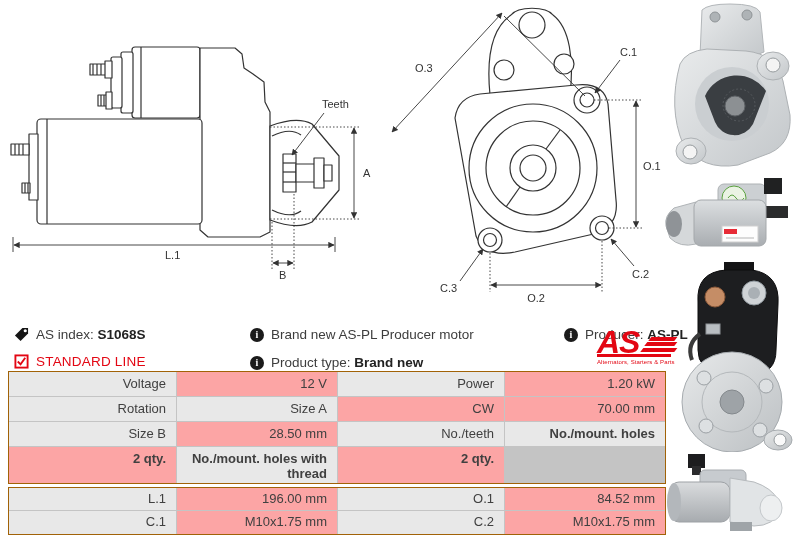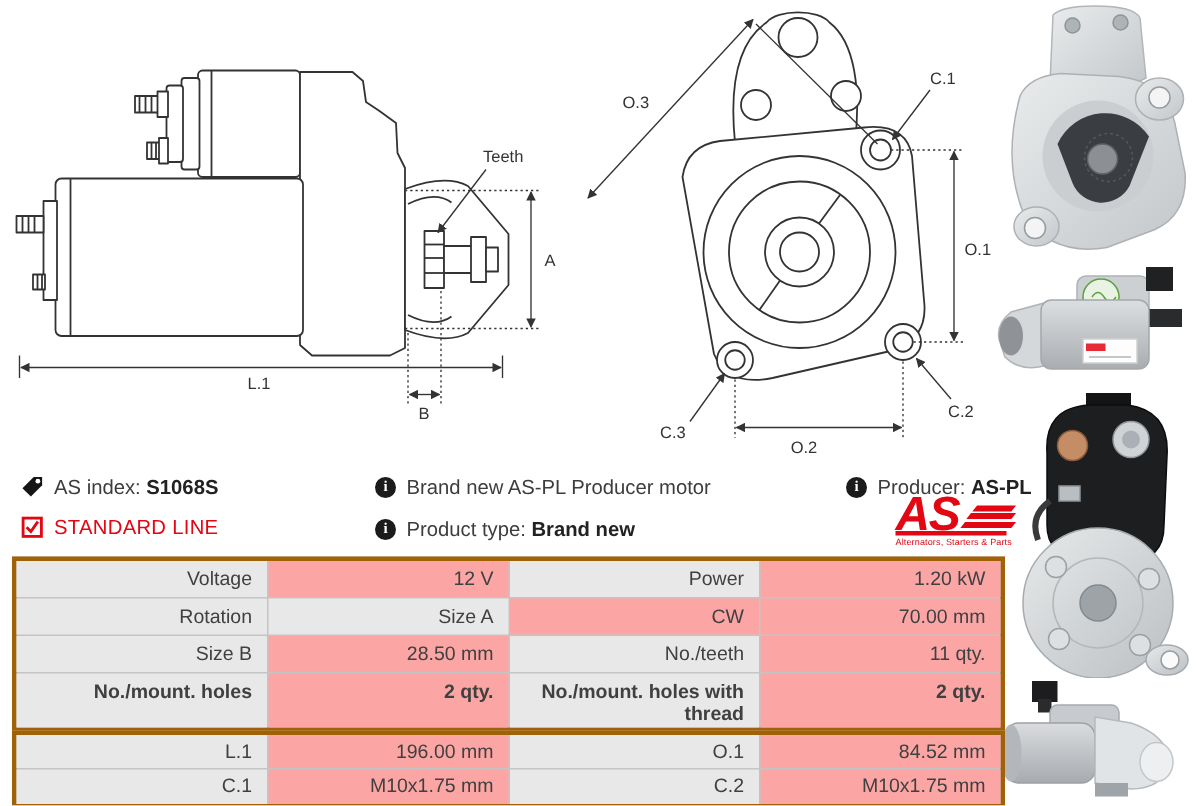--- a/index.html
+++ b/index.html
@@ -1,21 +1,21 @@
 <!DOCTYPE html>
 <html><head>
 <meta charset="utf-8">
 <style>
   html,body { margin:0; padding:0; background:#fff; }
   #page { position:relative; width:800px; height:537px; background:#fff; overflow:hidden;
           font-family:"Liberation Sans", sans-serif; color:#3d3d3d; }
   .abs { position:absolute; }
 
   
-  .info-item { position:absolute; display:flex; align-items:center; gap:7px; font-size:13.5px; color:#3d3d3d; white-space:nowrap; }
+  .info-item { position:absolute; display:flex; align-items:center; gap:7px; font-size:13.5px; color:#3d3d3d; white-space:nowrap;margin-top:10px; }
   .info-item b { font-weight:700; color:#222; }
   .std-line { color:#e30613; font-weight:400; letter-spacing:.2px; }
   .info-icon { width:14px; height:14px; border-radius:50%; background:#1b1b1b; color:#fff;
                font-size:10px; font-weight:700; display:flex; align-items:center; justify-content:center;
                font-family:"Liberation Serif", serif; flex:0 0 auto; }
 
   
   .aspl-logo { position:absolute; left:597px; top:331px; width:74px; }
   .logo-top { display:flex; align-items:flex-end; }
   .logo-as { font-style:italic; font-weight:700; font-size:32px; line-height:22px; color:#e30613; letter-spacing:-1px; }
@@ -23,21 +23,21 @@
   .logo-stripes i { display:block; height:3.5px; background:#e30613; transform:skewX(-38deg); margin:1.6px 0 0 0; }
   .logo-stripes i:nth-child(1){ width:26px; margin-left:8px; }
   .logo-stripes i:nth-child(2){ width:30px; margin-left:4px; }
   .logo-stripes i:nth-child(3){ width:34px; }
   .logo-bar { height:2.5px; background:#e30613; margin-top:1px; }
   .logo-tagline { font-size:6px; color:#e30613; margin-top:2px; white-space:nowrap; letter-spacing:.1px; }
 
   
   .spec-table { position:absolute; left:8px; display:grid;
                 grid-template-columns:167px 160px 166px 160px; gap:1px;
-                background:#c4c4c4; border:3px solid #a16207; }
+                background:#c4c4c4; border:1px solid #a16207; }
   #table-electrical { top:371px; grid-template-rows:24px 24px 24px 36px; }
   #table-dimensions { top:487px; grid-template-rows:22px 23px; }
   .td { background:#fca5a5; display:flex; align-items:center; justify-content:flex-end;
         padding:2px 10px; font-size:13px; color:#404040; text-align:right; line-height:1.15; }
   .td.label { background:#e8e8e8; }
   .td.top { align-items:flex-start; padding-top:5px;font-weight:bold; }
 
   svg text { font-family:"Liberation Sans", sans-serif; }
 </style>
 </head>
@@ -311,21 +311,20 @@
     <div class="td value">1.20 kW</div>
 
     <div class="td label">Rotation</div>
     <div class="td label">Size A</div>
     <div class="td value">CW</div>
     <div class="td value">70.00 mm</div>
 
     <div class="td label">Size B</div>
     <div class="td value">28.50 mm</div>
     <div class="td label">No./teeth</div>
-    <div class="td value">11 qty.</div>
 
     <div class="td label top">No./mount. holes</div>
     <div class="td value top">2 qty.</div>
     <div class="td label top">No./mount. holes with thread</div>
     <div class="td value top">2 qty.</div>
   </div>
 
   <div class="spec-table" id="table-dimensions">
     <div class="td label">L.1</div>
     <div class="td value">196.00 mm</div>

